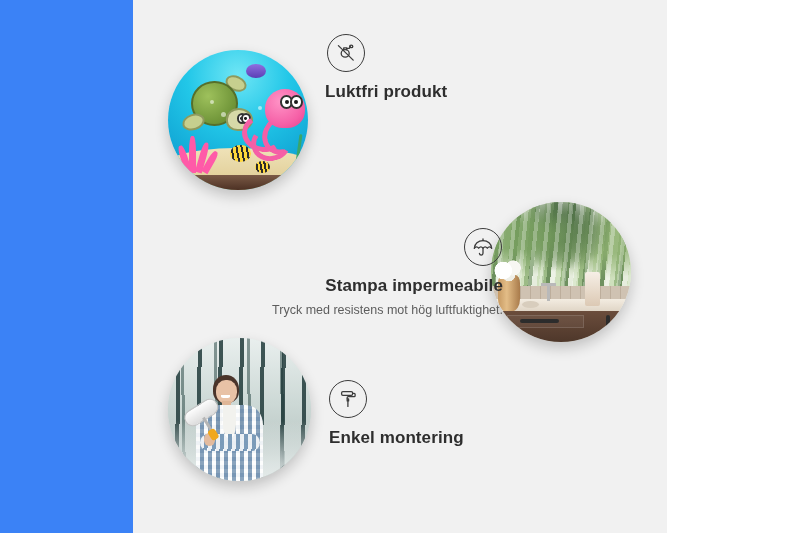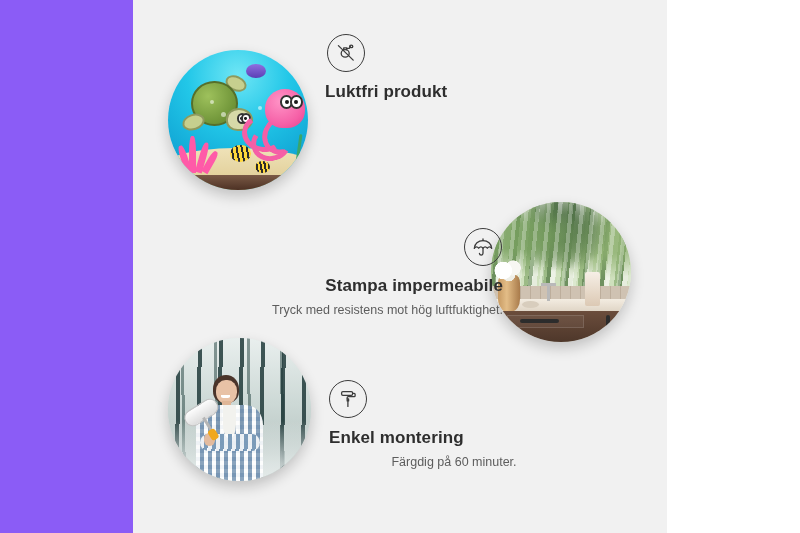--- a/index.html
+++ b/index.html
@@ -11,21 +11,21 @@
     height: 533px;
     background: #ffffff;
     font-family: "Liberation Sans", sans-serif;
     overflow: hidden;
   }
 
   .page {
     position: relative;
     width: 660px;
     height: 533px;
-    background: #8b5cf6;
+    background: #3b82f6;
   }
 
   
   .panel {
     position: absolute;
     left: 133px;
     top: 0;
     width: 534px;
     height: 533px;
     background: #f1f1f1;
@@ -659,17 +659,16 @@
     <div class="feature feature-easy">
       <div class="icon-circle">
         <svg width="24" height="24" viewBox="0 0 24 24" fill="none" stroke="#3c3c3c" stroke-width="1.3" stroke-linecap="round" stroke-linejoin="round">
           <rect x="5.6" y="4.6" width="11" height="3.7" rx="1.3"></rect>
           <path d="M16.6 6.4h1.6c.5 0 .9.4.9.9v1.5c0 .5-.4.9-.9.9h-6.1c-.5 0-.9.4-.9.9v1.1"></path>
           <path d="M11.2 11.8h1.4v2.1h-1.4z"></path>
           <path d="M11.9 13.9v5.5"></path>
         </svg>
       </div>
       <div class="feat-title">Enkel montering</div>
-      <p class="feat-body">Färgdig på 60 minuter.</p>
     </div>
 
   </div>
 </div>
 
 </body></html>

